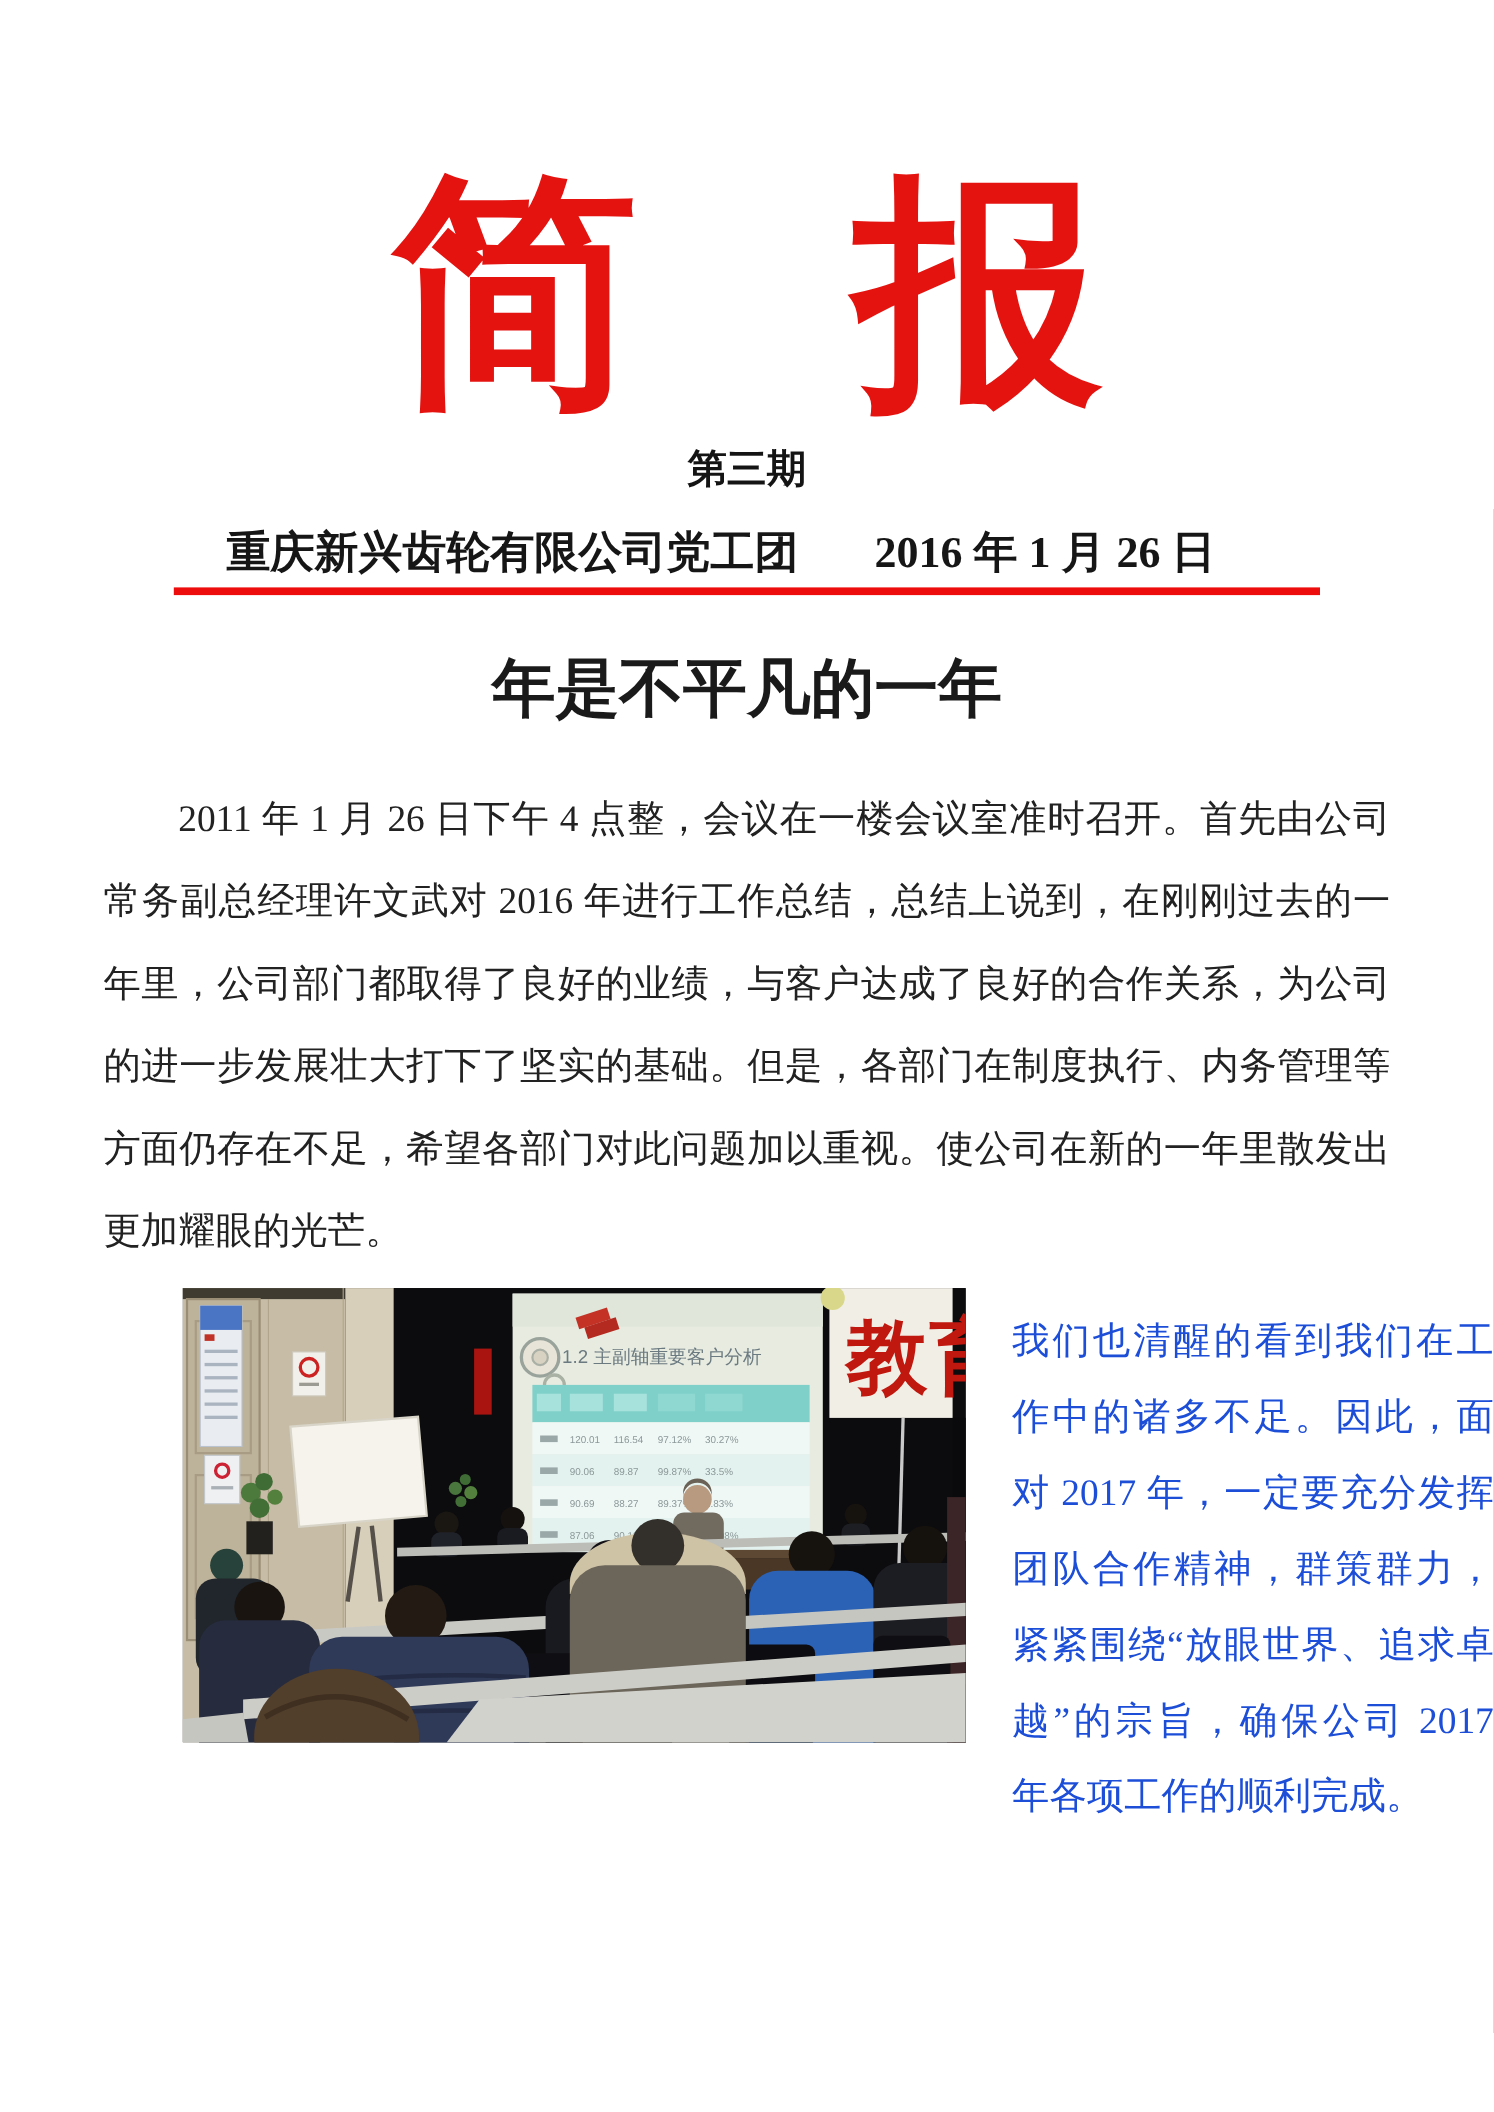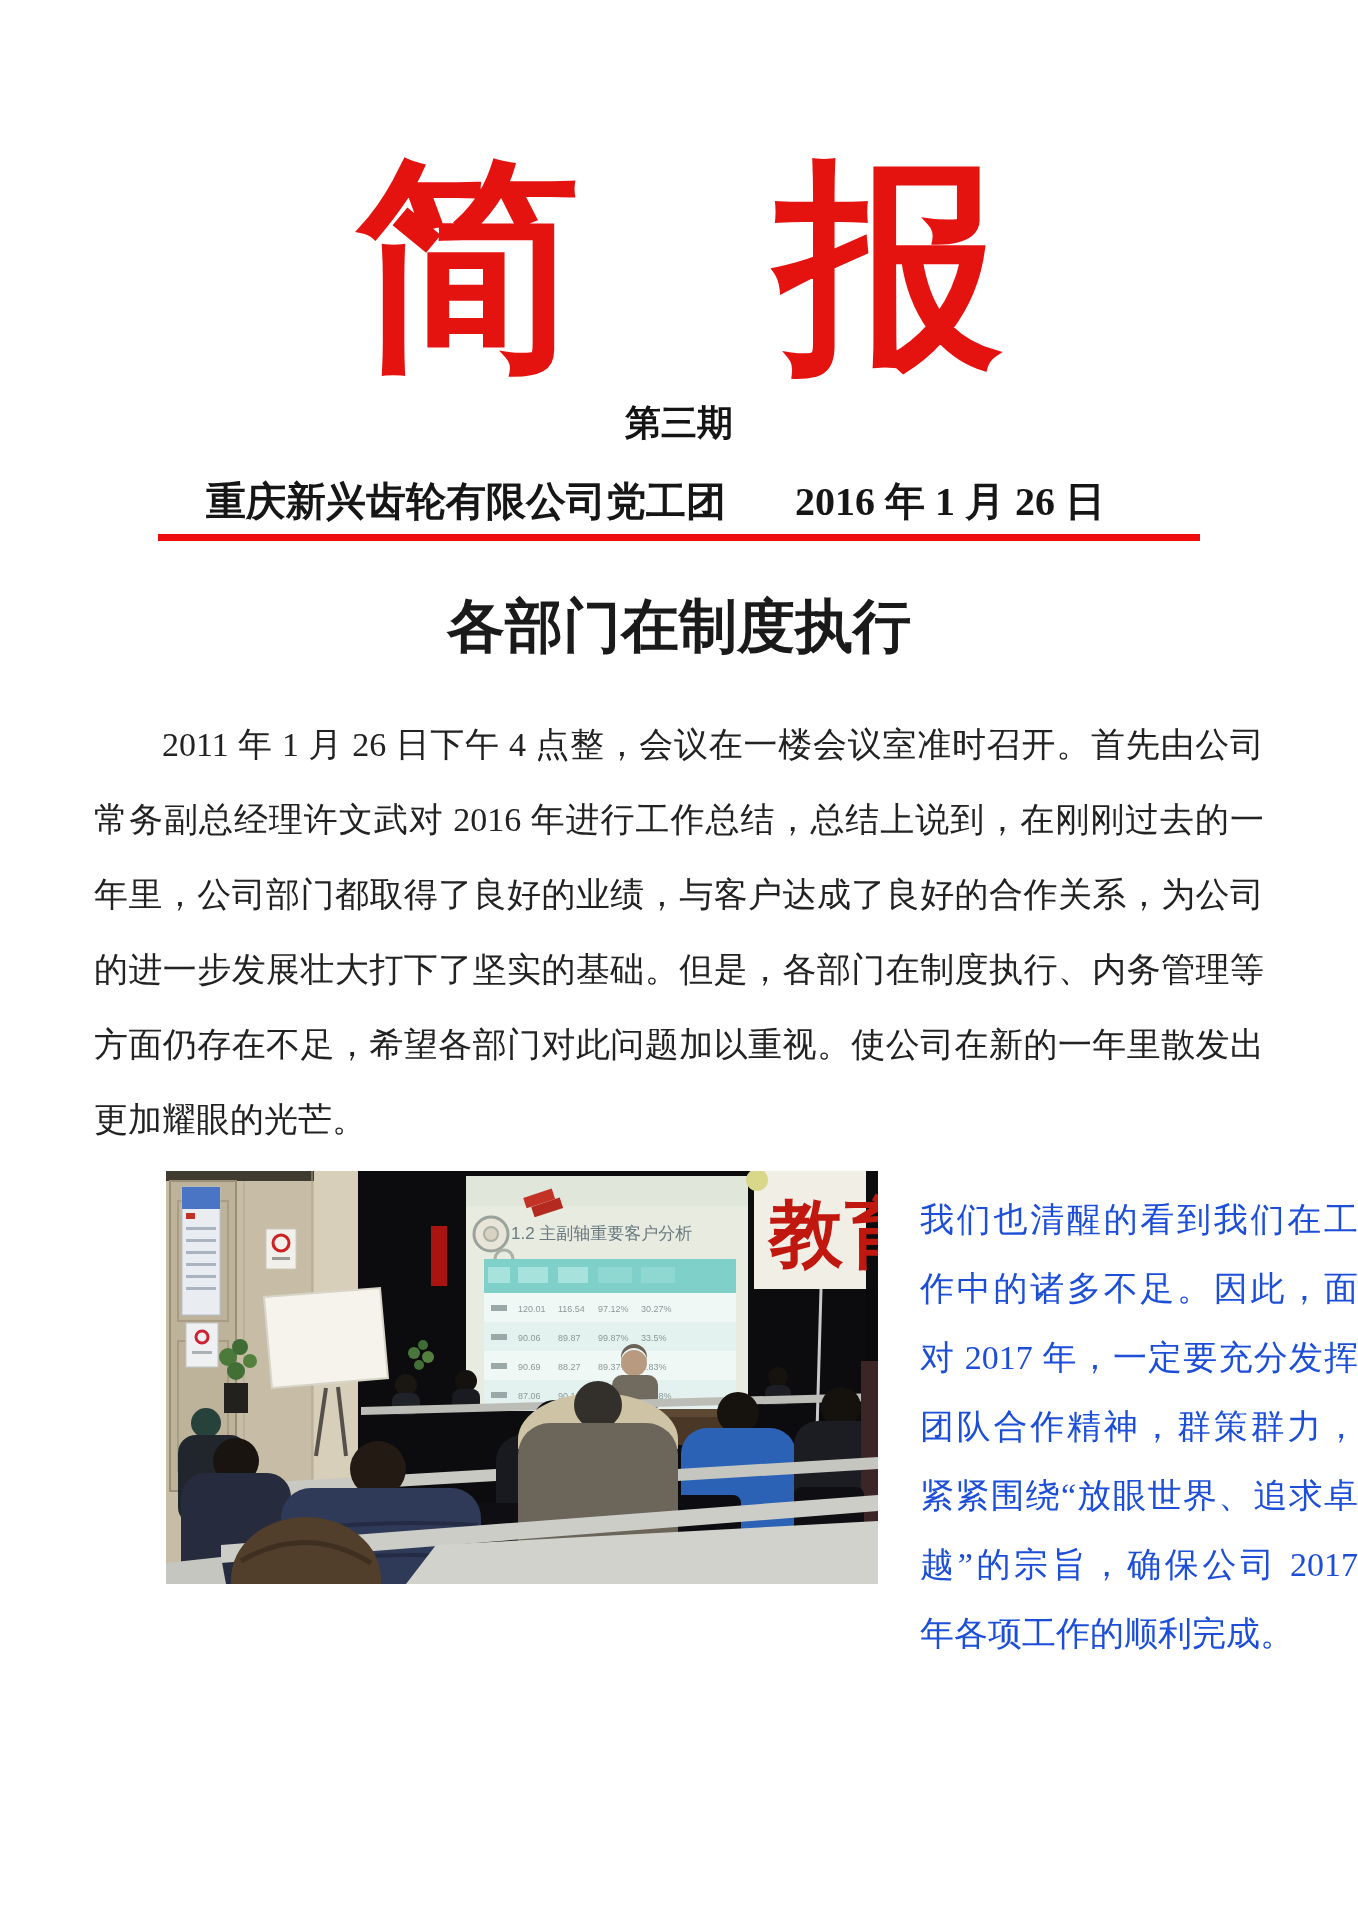--- a/index.html
+++ b/index.html
@@ -18,21 +18,21 @@
     margin-top:148px;
     display:flex; justify-content:center; gap:196px;
     font-family:"Liberation Serif","DejaVu Serif",serif;
     font-weight:bold;
     font-size:225px; line-height:240px;
     color:#e41310;
   }
   .issue {
     margin-top:16px;
     text-align:center;
-    font-family:Liberation Mono, monospace;
+    font-family:Liberation Serif, serif;
     font-weight:bold;
     font-size:36px; line-height:44px;
     color:#141414;
   }
   .pub-row {
     width:1042px;
     margin:30px auto 0;
     padding-left:48px; padding-right:95px;
     display:flex; justify-content:space-between; align-items:flex-start;
     font-weight:bold;
@@ -94,21 +94,21 @@
 
   <div class="issue">第三期</div>
 
   <div class="pub-row">
     <span>重庆新兴齿轮有限公司党工团</span>
     <span>2016 年 1 月 26 日</span>
   </div>
 
   <div class="red-rule"></div>
 
-  <div class="article-title">各部门在制度执行</div>
+  <div class="article-title">年是不平凡的一年</div>
 
   <p class="body-text para-1">2011 年 1 月 26 日下午 4 点整，会议在一楼会议室准时召开。首先由公司常务副总经理许文武对 2016 年进行工作总结，总结上说到，在刚刚过去的一年里，公司部门都取得了良好的业绩，与客户达成了良好的合作关系，为公司的进一步发展壮大打下了坚实的基础。但是，各部门在制度执行、内务管理等方面仍存在不足，希望各部门对此问题加以重视。使公司在新的一年里散发出更加耀眼的光芒。</p>
 
 
   <div class="media-row">
 
     <svg class="meeting-photo" viewBox="0 0 712 413" preserveAspectRatio="none" xmlns="http://www.w3.org/2000/svg">
 
       <rect x="0" y="0" width="712" height="413" fill="#141418"></rect>
 

